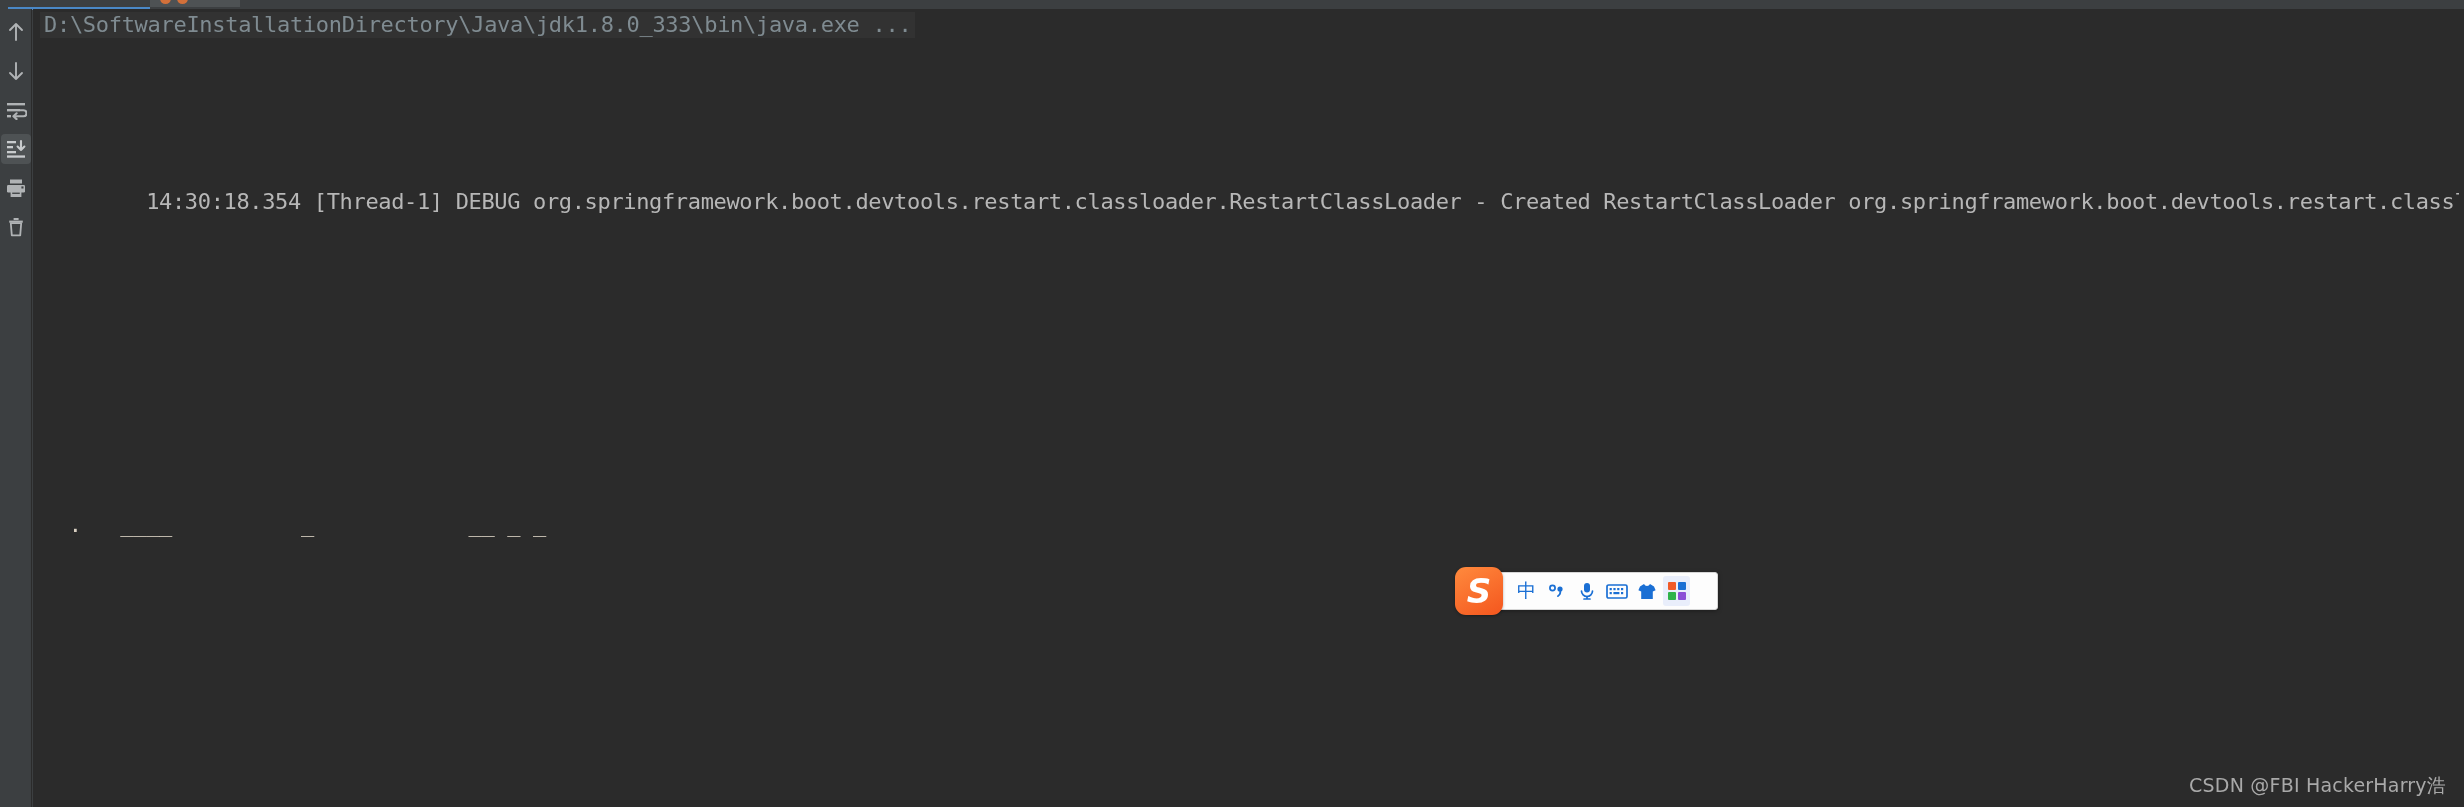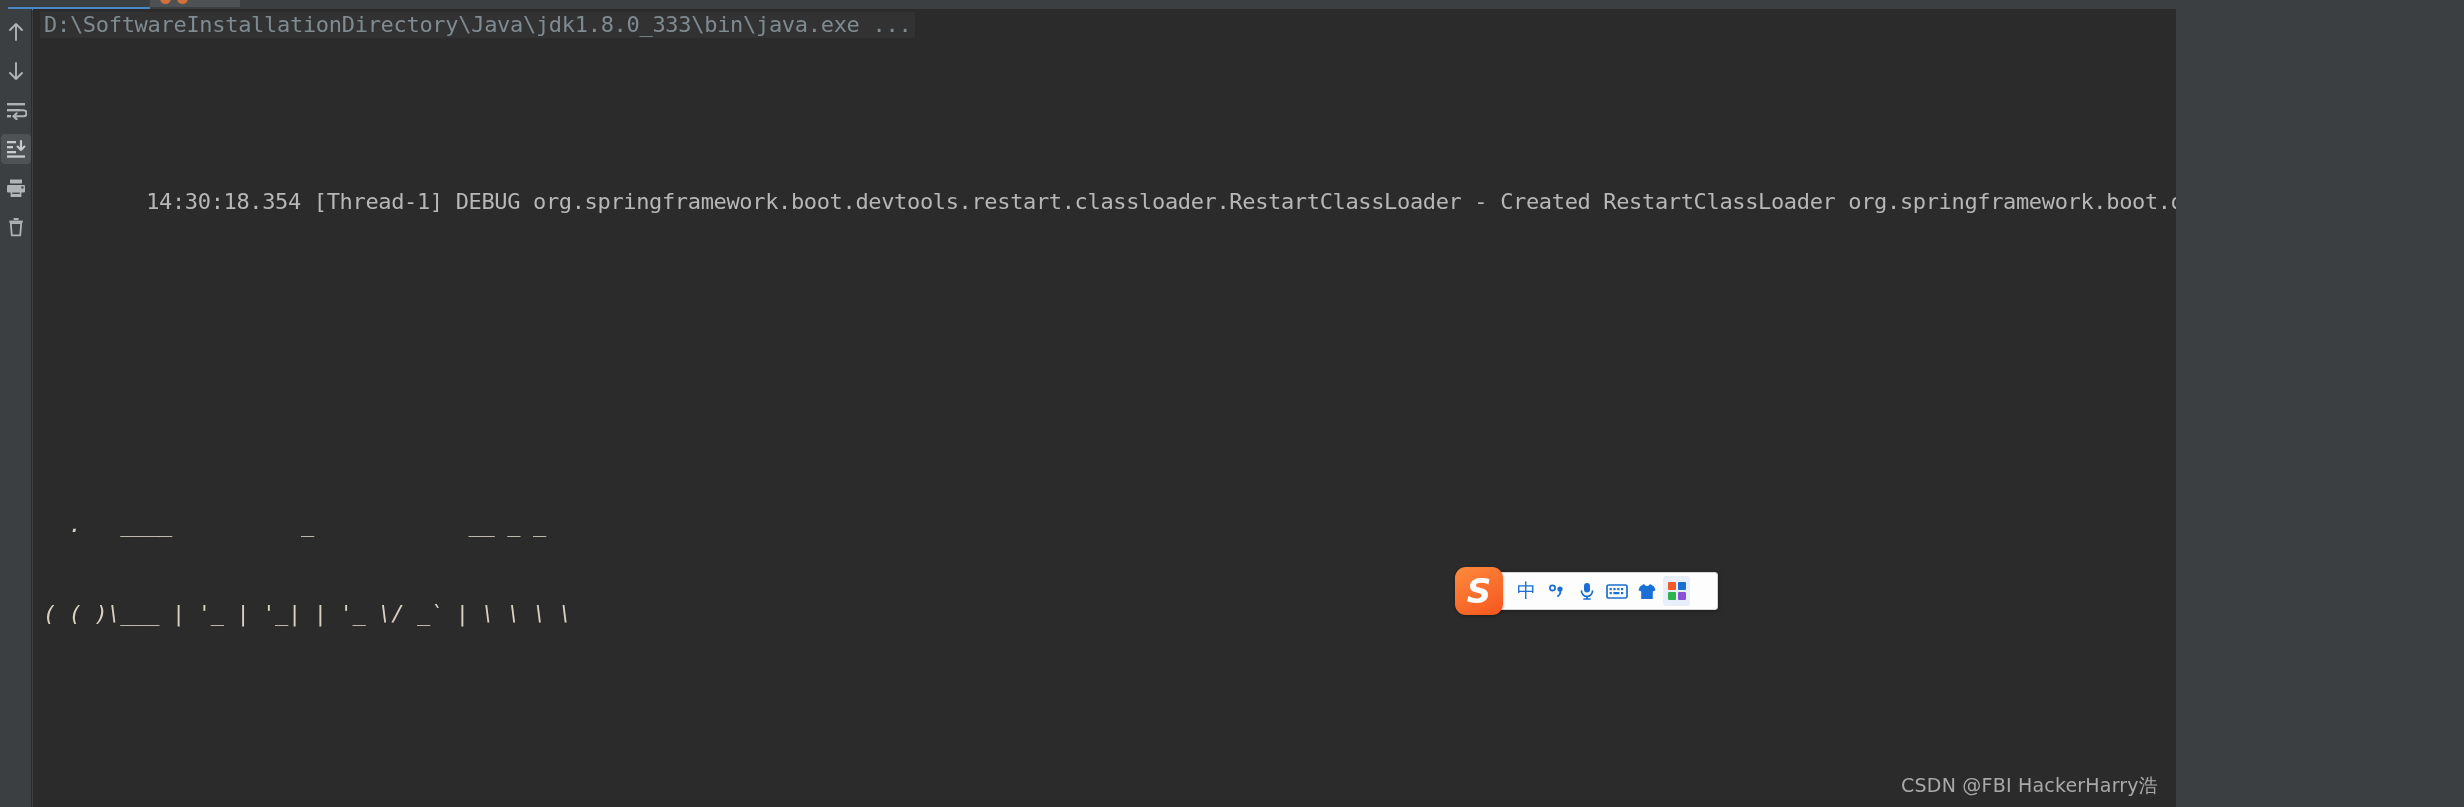--- a/index.html
+++ b/index.html
@@ -6,21 +6,21 @@
   html, body {
     margin: 0; padding: 0;
     width: 2464px; height: 807px;
     overflow: hidden;
     background: #3c3f41;
     font-family: "DejaVu Sans Mono", monospace;
   }
 
   #app {
     position: relative;
-    width: 2176px;
+    width: 2464px;
     height: 807px;
     background: #3c3f41;
     overflow: hidden;
   }
 
   
   .topstrip {
     position: absolute;
     top: 0; left: 0;
     width: 2464px; height: 9px;
@@ -104,21 +104,21 @@
     top: 31px; left: 10px;
     width: 2421px;
     font-size: 22px;
     line-height: 29.4px;
     white-space: pre;
     font-family: "DejaVu Sans Mono", monospace;
     color: #bbbbbb;
     letter-spacing: -0.35px;
   }
   .logline { height: 29.4px; white-space: pre; }
-  .banner { color: #d9d0c2; font-style: italic; }
+  .banner { color: #d9d0c2; }
   .c-debug   { color: #b7b7b7; }
 
   
   .ime {
     position: absolute;
     top: 572px; left: 1468px;
     width: 250px; height: 38px;
     background: #fdfdfd;
     border: 1px solid #d6d6d6;
     border-radius: 3px;
@@ -260,21 +260,20 @@
       
       <div class="logline">
         <span class="c-debug">14:30:18.354 [Thread-1] DEBUG org.springframework.boot.devtools.restart.classloader.RestartClassLoader - Created RestartClassLoader org.springframework.boot.devtools.restart.classloade</span>
       </div>
 
       <div class="logline">&nbsp;</div>
       <div class="logline">&nbsp;</div>
 
       
       <div class="logline banner">  .   ____          _            __ _ _</div>
-      <div class="logline banner">( ( )\___ | '_ | '_| | '_ \/ _` | \ \ \ \</div>
       
       
 
       
 
       
       
 
       
       

